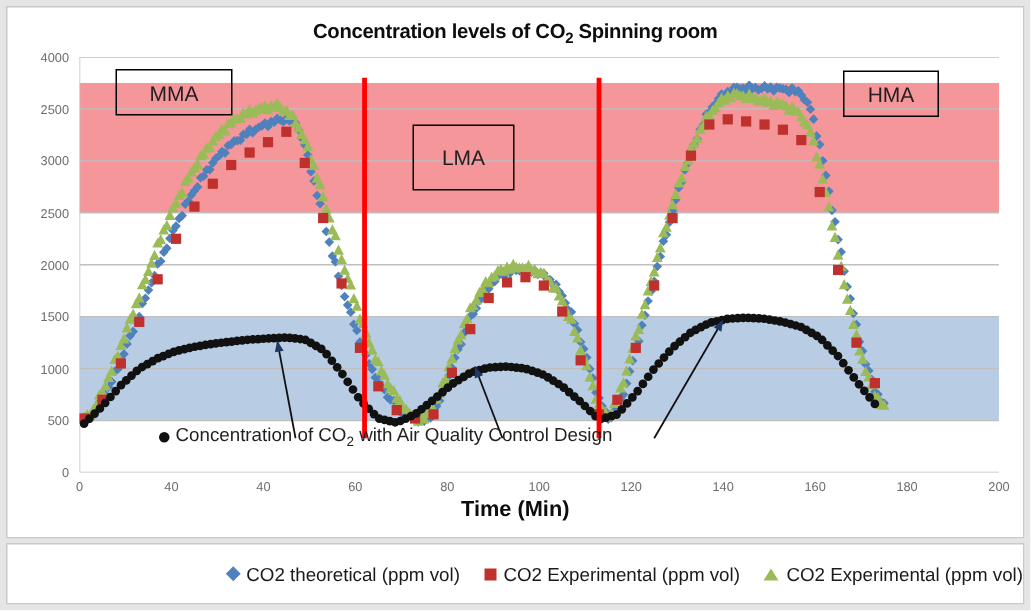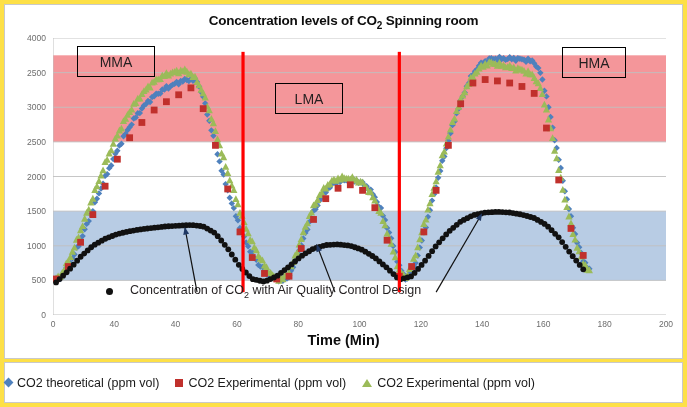--- a/index.html
+++ b/index.html
@@ -7,21 +7,21 @@
     padding: 0;
     background: #ffffff;
   }
   body {
     font-family: "Liberation Sans", sans-serif;
   }
   #app {
     position: relative;
     width: 687px;
     height: 407px;
-    background: #fde047;
+    background: #e5e5e5;
     overflow: hidden;
     box-sizing: border-box;
   }
   
   .chart-frame {
     position: absolute;
     left: 4px;
     top: 4px;
     width: 679px;
     height: 355px;
@@ -33,21 +33,21 @@
     position: absolute;
     left: 4px;
     top: 362px;
     width: 679px;
     height: 41px;
     border: 1px solid #c9c9c9;
     background: #ffffff;
     box-sizing: border-box;
     display: flex;
     align-items: center;
-    justify-content: flex-start;
+    justify-content: flex-end;
   }
   .chart-title {
     position: absolute;
     left: 0;
     top: 8px;
     width: 100%;
     text-align: center;
     font-size: 13.5px;
     font-weight: bold;
     color: #0d0d0d;
@@ -113,21 +113,21 @@
   
   .ann-caption {
     position: absolute;
     left: 106px;
     top: 283px;
     font-size: 12.5px;
     color: #231f20;
     white-space: nowrap;
     display: flex;
     align-items: center;
-    gap: 17px;
+    gap: 4px;
   }
   .ann-caption .bullet {
     display: inline-block;
     width: 7px;
     height: 7px;
     border-radius: 50%;
     background: #111111;
   }
   .ann-caption sub { font-size: 9px; }
 
@@ -942,21 +942,21 @@
         <line x1="281.98" y1="254.1475" x2="263.59" y2="206.365" stroke="#111111" stroke-width="1.2"></line>
         <path d="M 263.59 206.365 L 269.0278414004055 212.23269809244096 L 263.48916021839483 214.3643644334063 Z" fill="#1f3864"></path>
         <line x1="383.125" y1="254.1475" x2="429.09999999999997" y2="175.2025" stroke="#111111" stroke-width="1.2"></line>
         <path d="M 429.09999999999997 175.2025 L 427.9254333470343 183.11580482022148 L 422.79698640056773 180.12916414172633 Z" fill="#1f3864"></path>
       </svg>
   </div>
 
   <div class="ann-box" id="box-mma" style="left:77px; top:46px; width:78px; height:31px;">
     <span>MMA</span>
   </div>
-  <div class="ann-box" id="box-lma" style="left:275px; top:83px; width:68px; height:31px;">
+  <div class="ann-box" id="box-lma" style="left:275px; top:83px; width:68px; height:44px;">
     <span>LMA</span>
   </div>
   <div class="ann-box" id="box-hma" style="left:562px; top:47px; width:64px; height:31px;">
     <span>HMA</span>
   </div>
 
   <div class="ann-caption">
     <span class="bullet"></span>
     <span><span>Concentration of CO</span><sub>2</sub><span> with Air Quality Control Design</span></span>
   </div>

